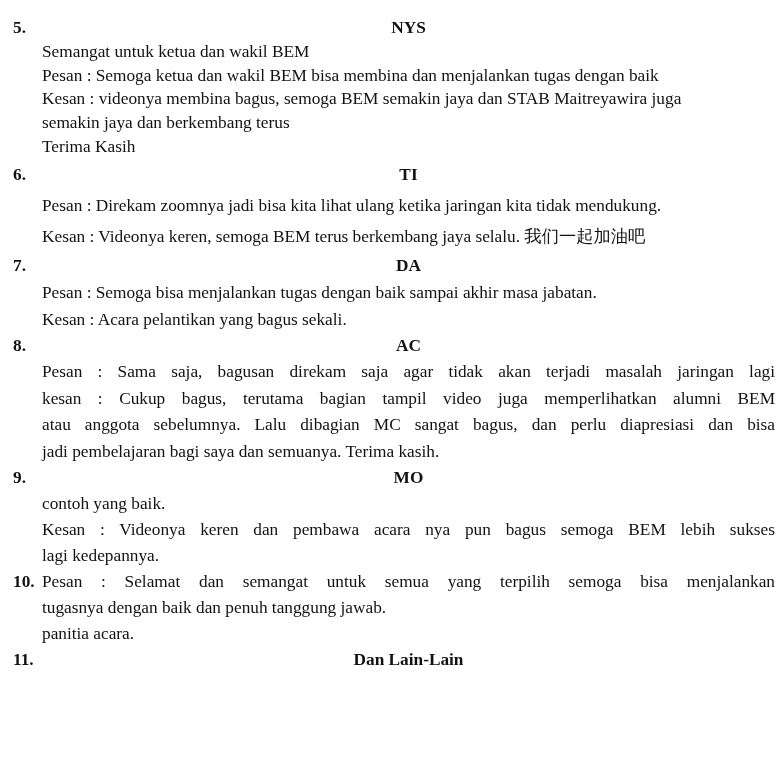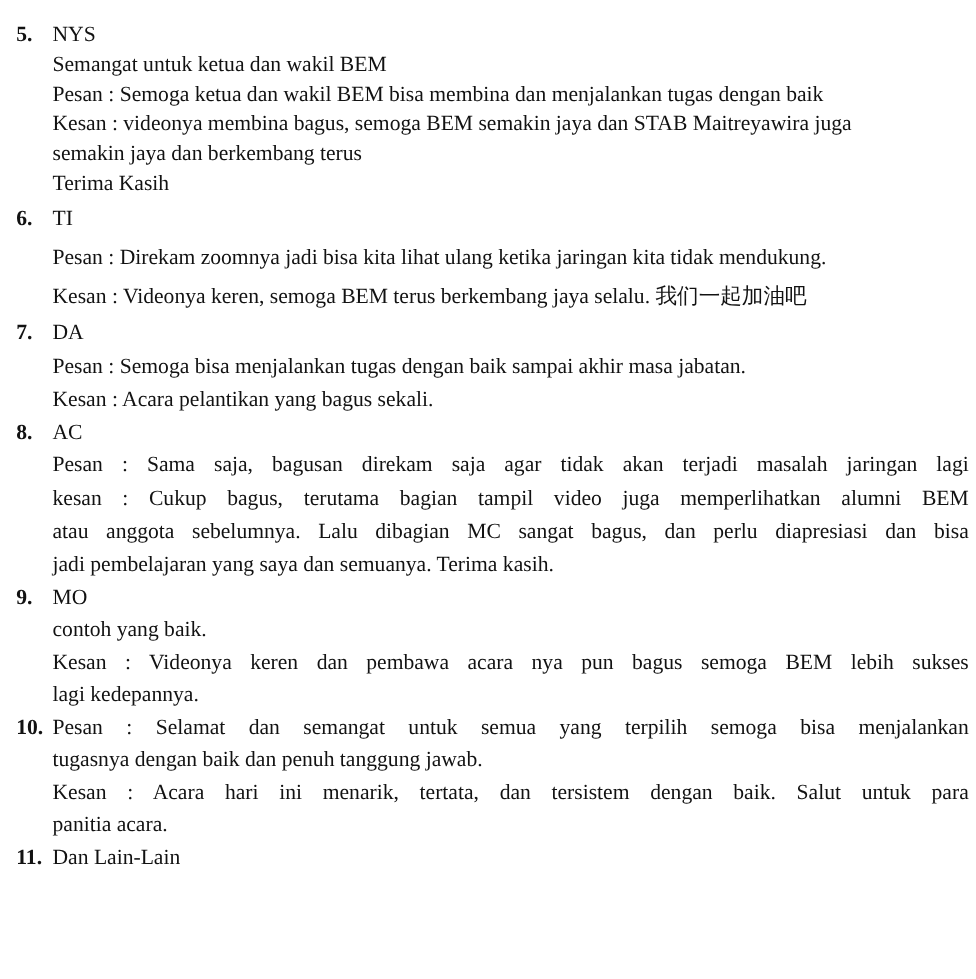--- a/index.html
+++ b/index.html
@@ -17,21 +17,21 @@
   }
   .page { width: 781px; }
   .item { position: relative; padding-left: 42px; }
   .num {
     position: absolute;
     left: 13px;
     top: 0;
     font-weight: bold;
   }
   .content { width: 733px; }
-  .title { font-weight: normal; }
+  .title { font-weight: bold; text-align: center; }
   .line { white-space: nowrap; }
   .line.stretch {
     white-space: normal;
     text-align: justify;
     text-align-last: justify;
   }
   
   .lh-a { line-height: 23.8px; }
   .lh-b { line-height: 31px; }
   .lh-c { line-height: 27px; }
@@ -73,40 +73,39 @@
     </div>
   </div>
 
   <div class="item lh-d">
     <span class="num">8.</span>
     <div class="content">
       <div class="title">AC</div>
       <div class="line stretch">Pesan : Sama saja, bagusan direkam saja agar tidak akan terjadi masalah jaringan lagi</div>
       <div class="line stretch">kesan : Cukup bagus, terutama bagian tampil video juga memperlihatkan alumni BEM</div>
       <div class="line stretch">atau anggota sebelumnya. Lalu dibagian MC sangat bagus, dan perlu diapresiasi dan bisa</div>
-      <div class="line">jadi pembelajaran yang saya dan semuanya. Terima kasih.</div>
+      <div class="line">jadi pembelajaran bagi saya dan semuanya. Terima kasih.</div>
     </div>
   </div>
 
   <div class="item lh-e">
     <span class="num">9.</span>
     <div class="content">
       <div class="title">MO</div>
       <div class="line">contoh yang baik.</div>
       <div class="line stretch">Kesan : Videonya keren dan pembawa acara nya pun bagus semoga BEM lebih sukses</div>
       <div class="line">lagi kedepannya.</div>
     </div>
   </div>
 
   <div class="item lh-e">
     <span class="num">10.</span>
     <div class="content">
       <div class="line stretch">Pesan : Selamat dan semangat untuk semua yang terpilih semoga bisa menjalankan</div>
       <div class="line">tugasnya dengan baik dan penuh tanggung jawab.</div>
-      <div class="line stretch">Kesan : Acara hari ini menarik, tertata, dan tersistem dengan baik. Salut untuk para</div>
       <div class="line">panitia acara.</div>
     </div>
   </div>
 
   <div class="item lh-e">
     <span class="num">11.</span>
     <div class="content">
       <div class="title">Dan Lain-Lain</div>
     </div>
   </div>

